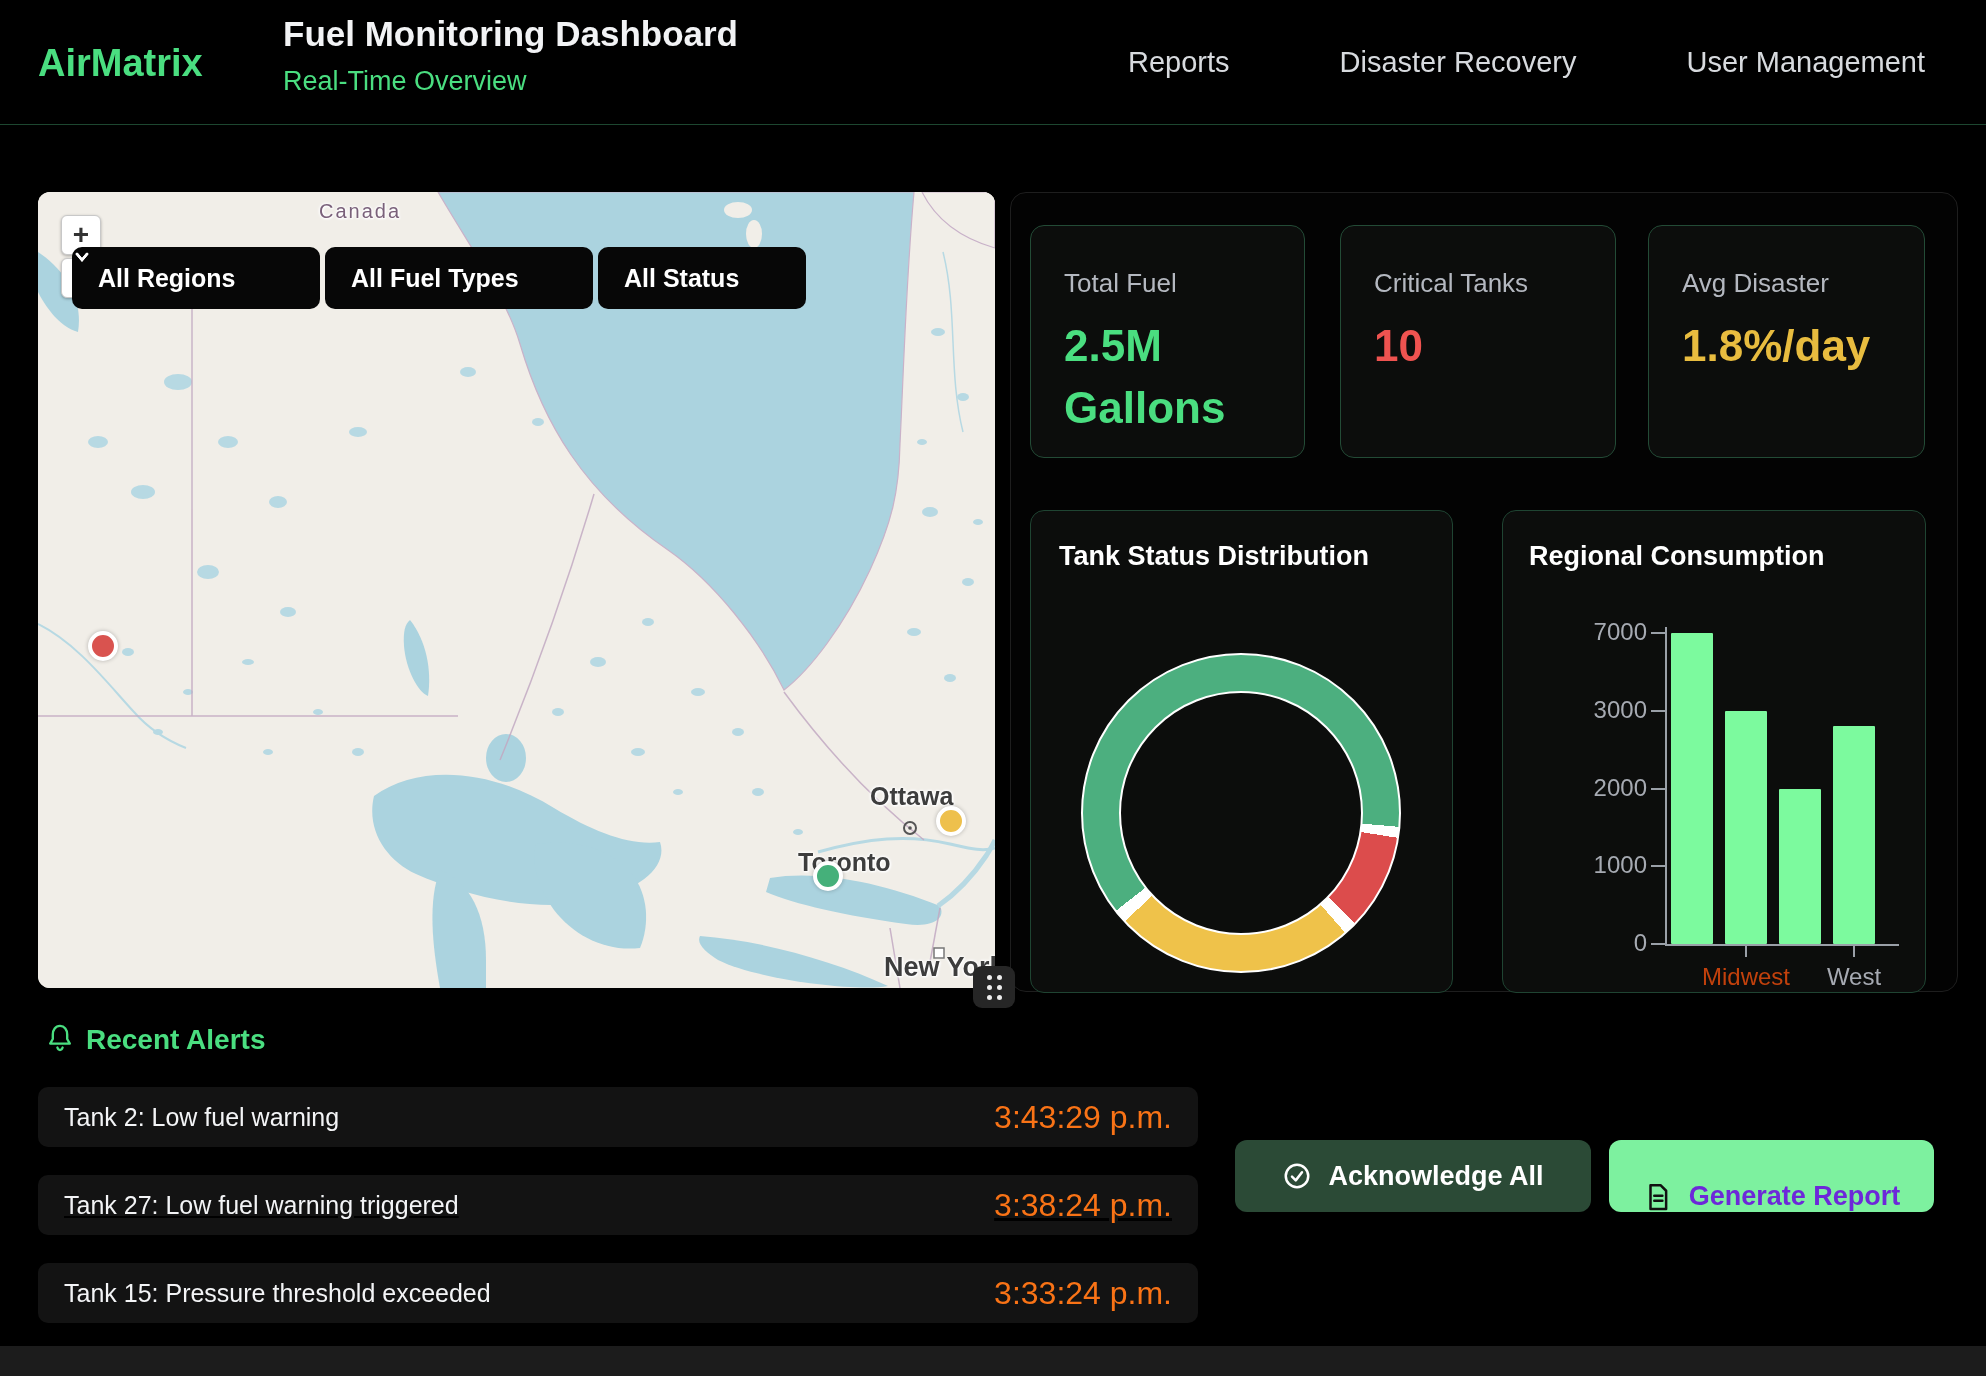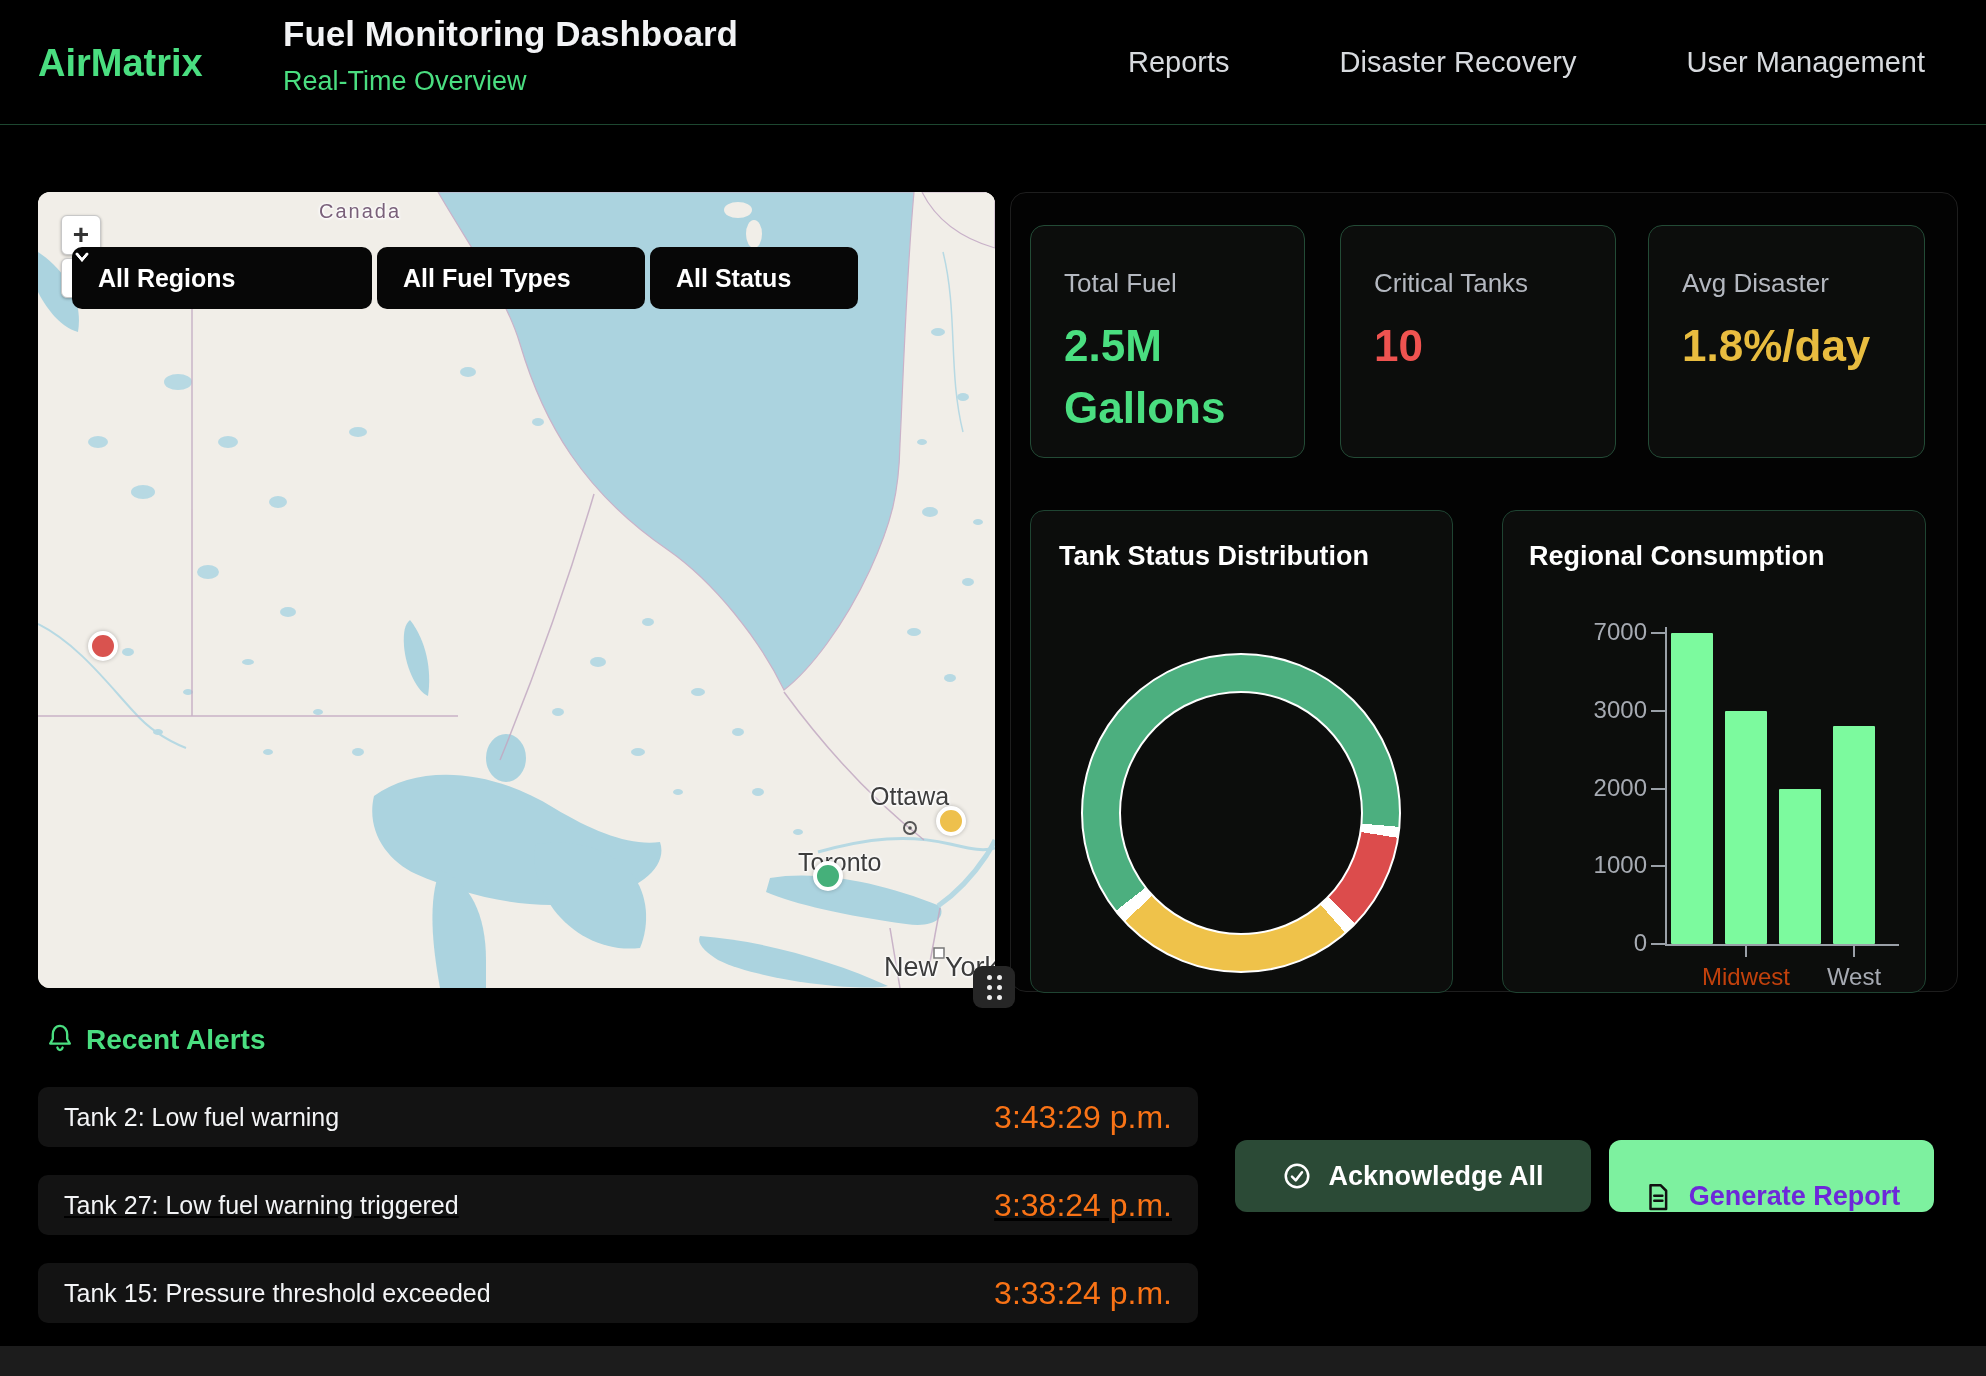--- a/index.html
+++ b/index.html
@@ -15,31 +15,31 @@
   .nav { position:absolute; right:61px; top:0; height:125px; display:flex; align-items:center; gap:110px; }
   .nav-link { font-size:29px; color:#d7dade; cursor:pointer; white-space:nowrap; }
 
   
   .map-panel { position:absolute; left:38px; top:192px; width:957px; height:796px; border-radius:12px;
                overflow:hidden; background:#f1eee8; z-index:5; }
   .map-panel svg { position:absolute; left:0; top:0; }
   .map-label { position:absolute; color:#3f3f3f; font-weight:bold;
                text-shadow:0 0 3px #fff,0 0 3px #fff,0 0 4px #fff,1px 1px 2px #fff; white-space:nowrap; }
   .country { color:#7a617a; font-size:20px; letter-spacing:2px; font-weight:normal; }
-  .city { font-size:25px; font-weight:normal; color:#3d3d3d; }
+  .city { font-size:25px; font-weight:bold; color:#3d3d3d; }
   .tank-marker { position:absolute; width:30px; height:30px; border-radius:50%; border:4px solid #fff;
                  box-shadow:0 0 4px rgba(0,0,0,.25); cursor:pointer; }
   .zoom-btn { position:absolute; left:23px; width:40px; height:40px; background:#fff; border:1px solid #c8c8c8;
               border-radius:6px; color:#333; font-size:28px; font-weight:bold; display:flex; align-items:center;
               justify-content:center; cursor:pointer; box-shadow:0 1px 3px rgba(0,0,0,.3); }
   .filters { position:absolute; left:34px; top:55px; display:flex; gap:5px; z-index:6; }
   .dropdown { height:62px; background:#070707; border-radius:10px; display:flex; align-items:center;
               justify-content:space-between; padding:0 18px 0 26px; cursor:pointer; }
   .dropdown span { color:#fff; font-size:25px; font-weight:bold; white-space:nowrap; }
-  .dd-regions { width:300px; } .dd-fuel { width:268px; } .dd-status { width:208px; }
+  .dd-regions { width:248px; } .dd-fuel { width:268px; } .dd-status { width:208px; }
   .grip { position:absolute; left:973px; top:966px; width:42px; height:42px; background:#262626; border-radius:9px;
           z-index:7; display:grid; grid-template-columns:repeat(2,5px); grid-template-rows:repeat(3,5px);
           gap:5px; place-content:center; cursor:grab; }
   .grip i { width:5px; height:5px; border-radius:50%; background:#ededed; }
 
   
   .right-panel { position:absolute; left:1010px; top:192px; width:948px; height:800px;
                  border:1px solid #1e1e1e; border-radius:16px; background:#030303; }
   .stat-card { position:absolute; top:225px; height:233px; background:#0c0d0c; border:1px solid #234b36;
                border-radius:14px; padding:42px 0 0 33px; }

